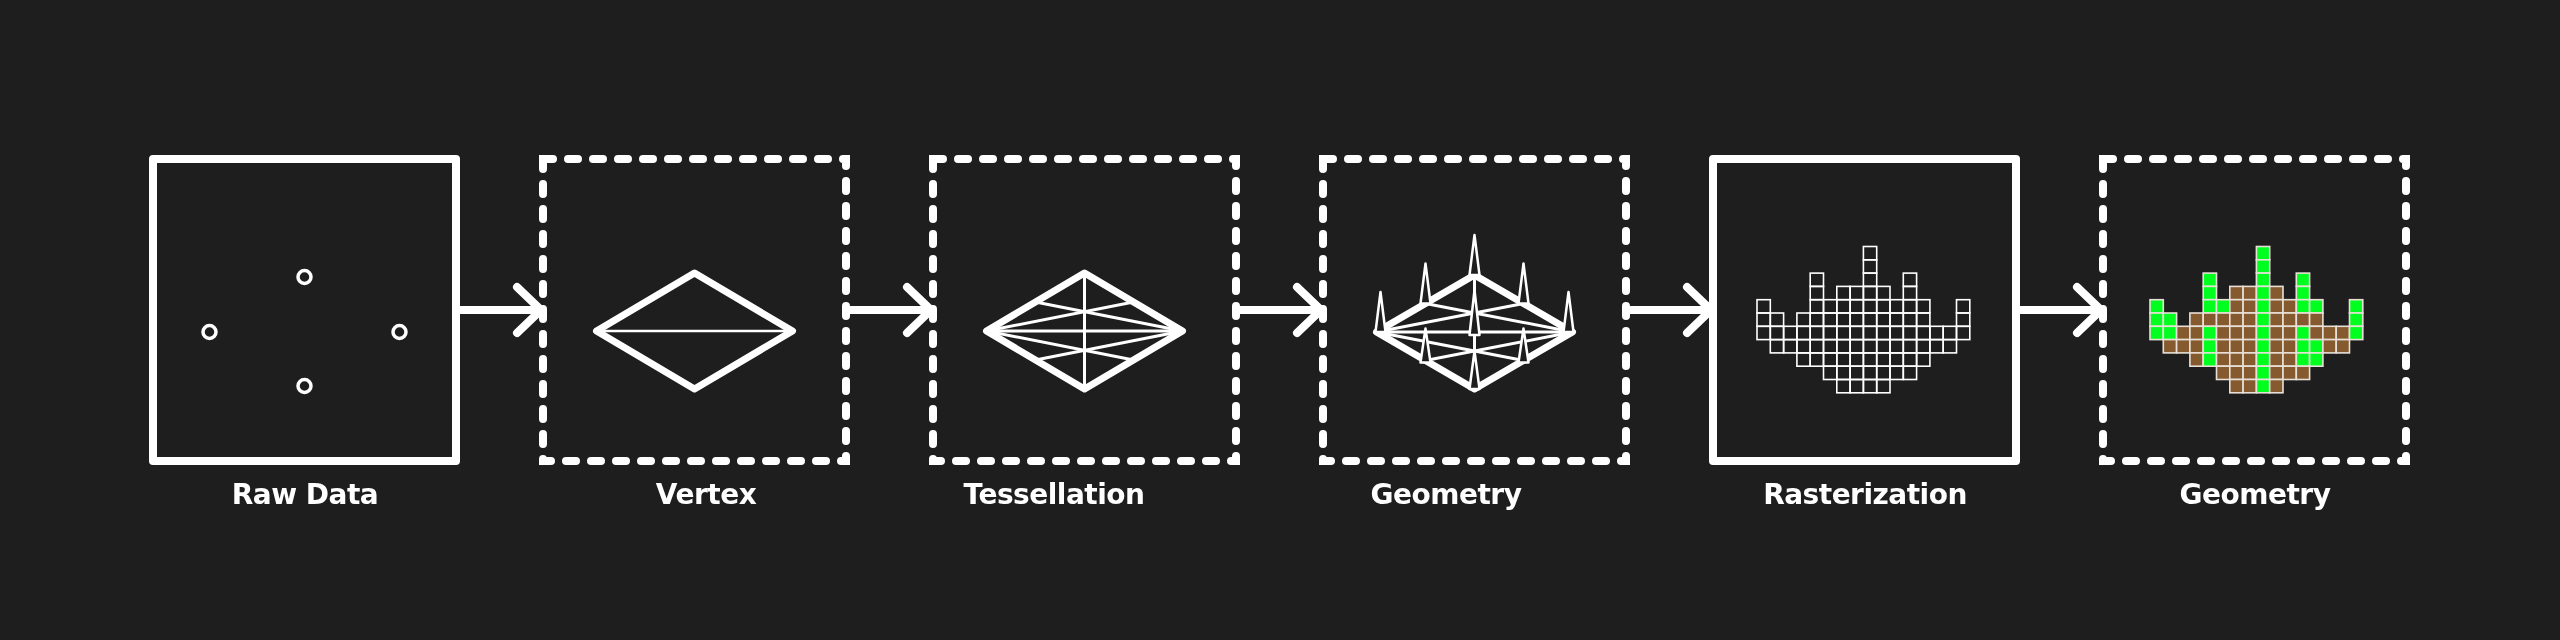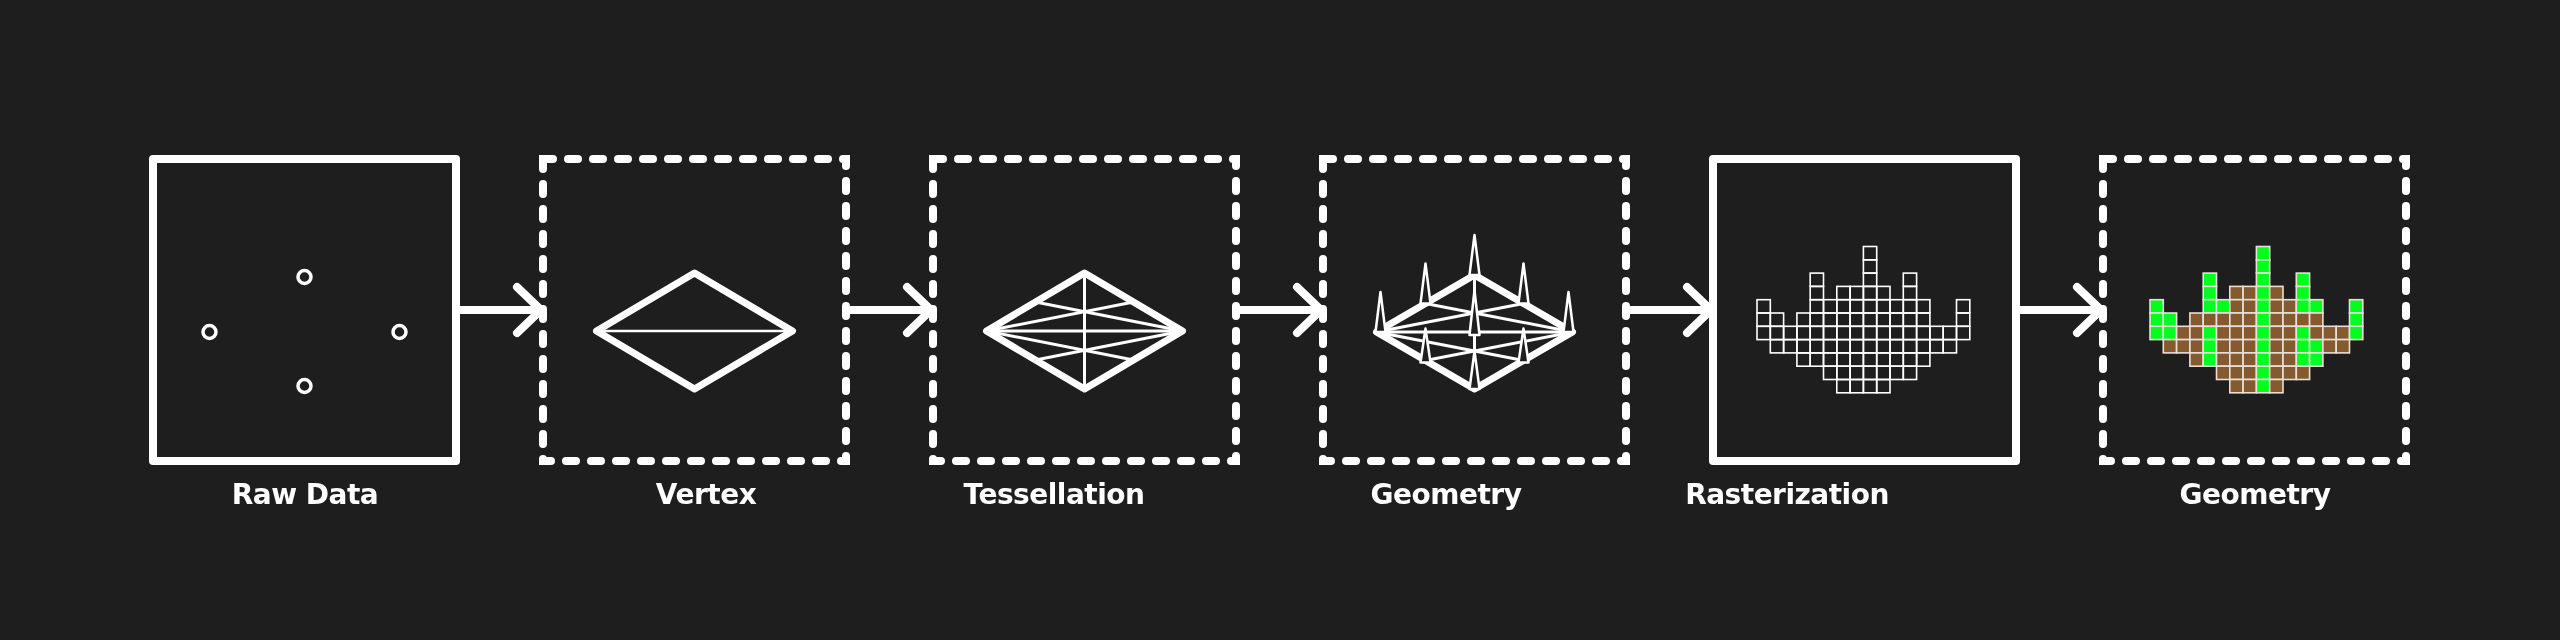--- a/index.html
+++ b/index.html
@@ -266,15 +266,15 @@
       <g>
         <line x1="2020" y1="310" x2="2101" y2="310" stroke="#ffffff" stroke-width="8"></line>
         <polyline points="2077,287 2101,310 2077,333" fill="none" stroke="#ffffff" stroke-width="8" stroke-linecap="round" stroke-linejoin="round"></polyline>
       </g>
     </svg>
 
   <div class="stage-label" style="left:145px">Raw Data</div>
   <div class="stage-label" style="left:546px">Vertex</div>
   <div class="stage-label" style="left:894px">Tessellation</div>
   <div class="stage-label" style="left:1286px">Geometry</div>
-  <div class="stage-label" style="left:1627px">Rasterization</div>
+  <div class="stage-label" style="left:1705px">Rasterization</div>
   <div class="stage-label" style="left:2095px">Geometry</div>
 </div>
 
 </body></html>

